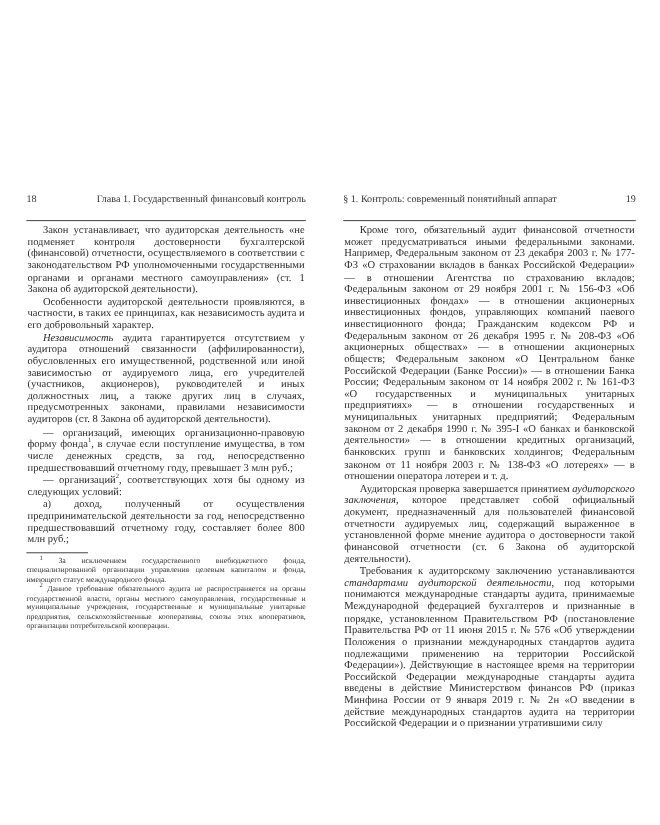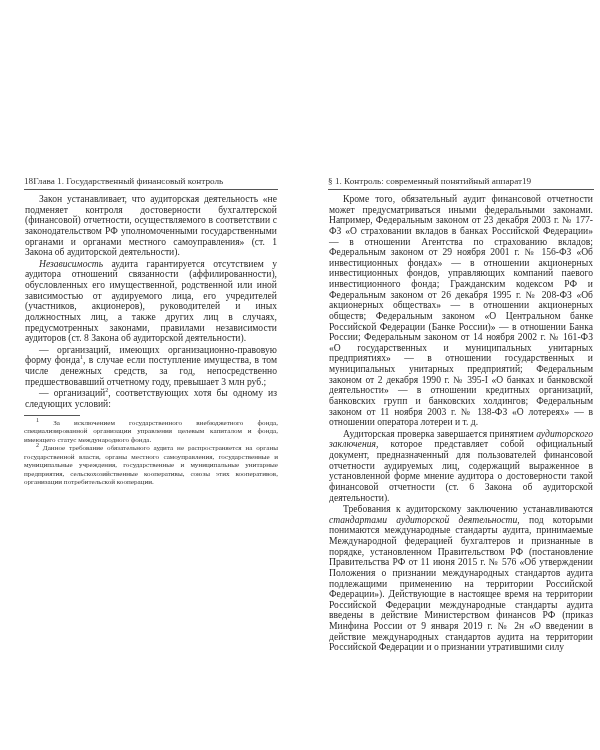--- a/index.html
+++ b/index.html
@@ -1,45 +1,47 @@
 <!DOCTYPE html>
 <html><head>
 <meta charset="utf-8">
 <style>
   html, body { margin:0; padding:0; background:#ffffff; }
   body { width:600px; height:750px; position:relative; overflow:hidden;
          font-family:"Liberation Serif","DejaVu Serif",serif; color:#2a2a2a; }
   .page { position:absolute; top:176px; }
   .page.left { left:24px; width:254px; }
-  .page.right { left:328px; width:266px; }
-  .running-head { display:flex; align-items:baseline;
-         font-size:9.2px; line-height:11px; padding-bottom:2px;
+  .page.right { left:312px; width:266px; }
+  .running-head { display:flex; justify-content:space-between; align-items:baseline;
+         font-size:9.2px; line-height:11px; padding-bottom:13px;
          border-bottom:0.8px solid #555; color:#333; }
   .body { margin-top:4px; font-size:9.6px; line-height:10.62px; text-align:justify;
           hyphens:manual; }
   .body p { margin:1px; text-indent:14px; }
   .body i { font-style:italic; }
   sup { font-size:6px; line-height:0; vertical-align:super; }
   .fn-rule { width:56px; border-top:0.8px solid #555; margin:5px 0 3px 0; }
   .footnotes { font-size:7.1px; line-height:8.5px; text-align:justify; color:#333; }
   .footnotes p { margin:0; text-indent:12px; }
 </style>
 </head>
 <body>
 
 <div class="page left">
   <div class="running-head">
     <span>18</span>
     <span>Глава 1. Государственный финансовый контроль</span>
   </div>
   <div class="body">
     <p>Закон устанавливает, что аудиторская деятельность «не подменяет контроля достоверности бухгалтерской (финансовой) отчетности, осуществляемого в соответствии с законодательством РФ уполномоченными государственными органами и органами местного самоуправления» (ст. 1 Закона об аудиторской деятельности).</p>
+    <p>Особенности аудиторской деятельности проявляются, в частности, в таких ее принципах, как независимость аудита и его добровольный характер.</p>
     <p><i>Независимость</i><span> аудита гарантируется отсутствием у аудитора отношений связанности (аффилированности), обусловленных его имущественной, родственной или иной зависимостью от аудируемого лица, его учредителей (участников, акционеров), руководителей и иных должностных лиц, а также других лиц в случаях, предусмотренных законами, правилами независимости аудиторов (ст. 8 Закона об аудиторской деятельности).</span></p>
     <p><span>— организаций, имеющих организационно-правовую форму фонда</span><sup>1</sup><span>, в случае если поступление имущества, в том числе денежных средств, за год, непосредственно предшествовавший отчетному году, превышает 3 млн руб.;</span></p>
     <p><span>— организаций</span><sup>2</sup><span>, соответствующих хотя бы одному из следующих условий:</span></p>
+    <p>а) доход, полученный от осуществления предпринимательской деятельности за год, непосредственно предшествовавший отчетному году, составляет более 800 млн руб.;</p>
   </div>
   <div class="fn-rule"></div>
   <div class="footnotes">
     <p><sup>1</sup><span> За исключением государственного внебюджетного фонда, специализированной организации управления целевым капиталом и фонда, имеющего статус международного фонда.</span></p>
     <p><sup>2</sup><span> Данное требование обязательного аудита не распространяется на органы государственной власти, органы местного самоуправления, государственные и муниципальные учреждения, государственные и муниципальные унитарные предприятия, сельскохозяйственные кооперативы, союзы этих кооперативов, организации потребительской кооперации.</span></p>
   </div>
 </div>
 
 <div class="page right">
   <div class="running-head">

